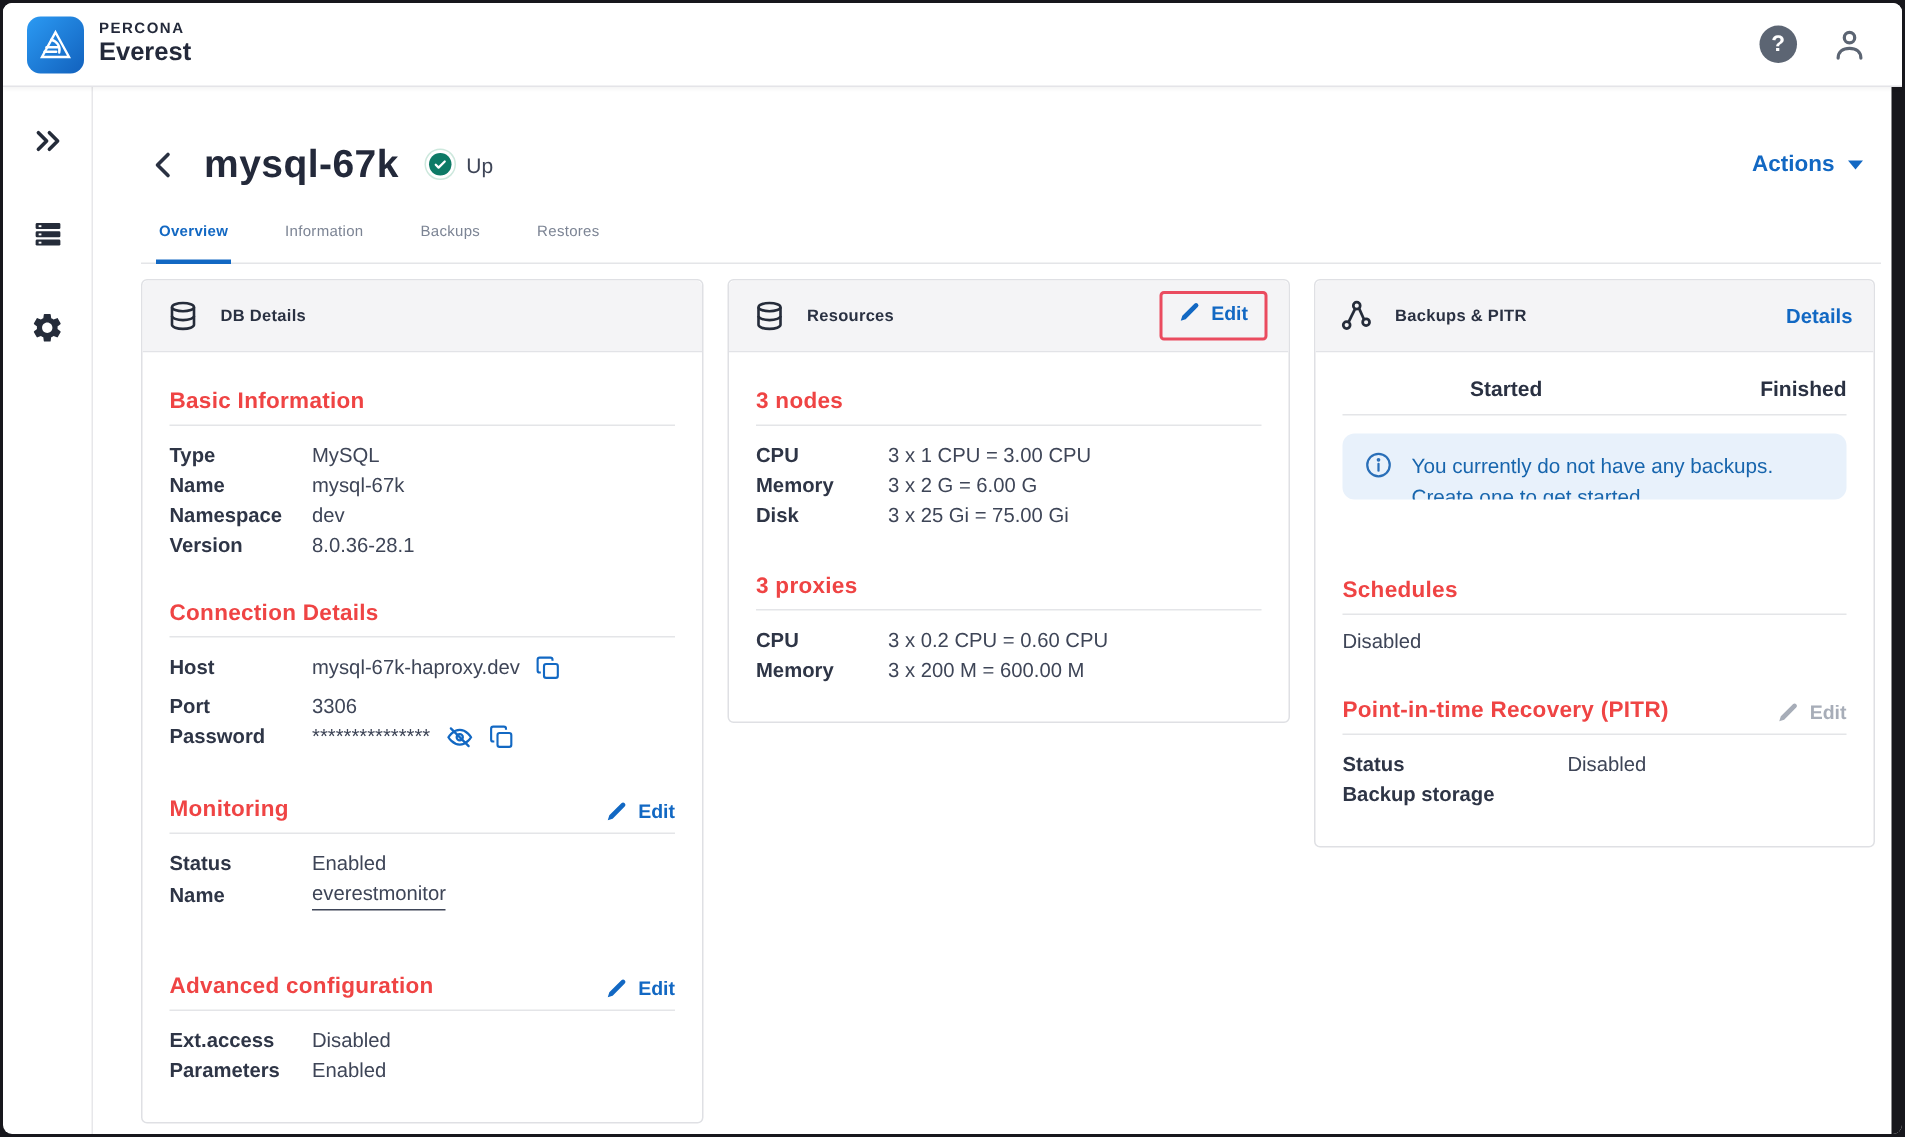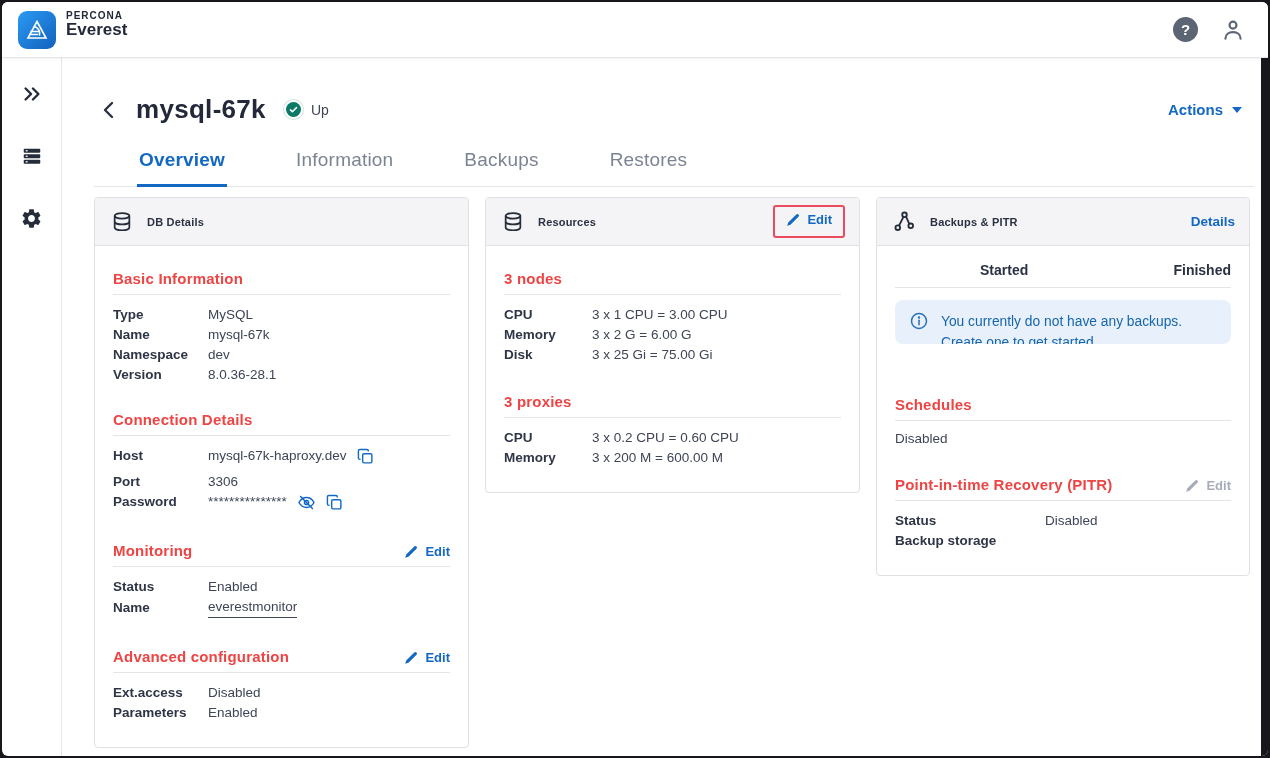--- a/index.html
+++ b/index.html
@@ -2,21 +2,21 @@
 <html><head>
 <meta charset="utf-8">
 <style>
   * { margin:0; padding:0; box-sizing:border-box; }
   html,body { width:1270px; height:758px; font-family:"Liberation Sans","DejaVu Sans",sans-serif; background:#17171c; }
   .window { position:absolute; inset:2px; background:#fff; border-radius:6px; overflow:hidden; }
 
   
   .topbar { height:56px; background:#fff; border-bottom:1px solid #e4e4e8; box-shadow:0 1px 3px rgba(0,0,0,.05);
             display:flex; align-items:center; justify-content:space-between; padding:0 22px 0 16px; position:relative; z-index:5; }
-  .brand { display:flex; gap:10px; }
+  .brand { display:flex; align-items:center; gap:10px; }
   .logo-box { width:38px; height:38px; border-radius:9px; background:linear-gradient(135deg,#2b9af3,#1261bd);
               display:flex; align-items:center; justify-content:center; }
   .brand-text { display:flex; flex-direction:column; line-height:1.05; }
   .brand-small { font-size:10px; font-weight:700; letter-spacing:1px; color:#23293a; }
   .brand-large { font-size:17px; font-weight:700; color:#23293a; }
   .topbar-right { display:flex; align-items:center; gap:22px; }
   .help-circle { width:25px; height:25px; border-radius:50%; background:#5c6573; color:#fff; font-weight:700;
                  font-size:15px; display:flex; align-items:center; justify-content:center; cursor:pointer; }
 
   
@@ -33,21 +33,21 @@
   .page-title { font-size:26px; font-weight:700; color:#23293a; letter-spacing:.3px; margin-right:16px; }
   .status-wrap { display:flex; align-items:center; gap:10px; }
   .status-badge { width:15px; height:15px; border-radius:50%; background:#0d7a66; display:flex; align-items:center;
                   justify-content:center; box-shadow:0 0 0 2px #fff, 0 0 0 3px #cde8dd; margin-left:4px; }
   .status-label { font-size:14px; color:#3e4557; }
   .actions-btn { display:flex; align-items:center; gap:9px; color:#1268c3; font-size:15px; font-weight:700; cursor:pointer; }
   .caret-down { width:0; height:0; border-left:5px solid transparent; border-right:5px solid transparent; border-top:6px solid #1268c3; }
 
   
   .tabs { display:flex; gap:34px; margin-top:24px; border-bottom:1px solid #e4e5e8; padding-left:10px; }
-  .tab { font-size:19px; color:#7c8494; padding:0 2px 13px; cursor:pointer; letter-spacing:.2px;margin-left:33px; }
+  .tab { font-size:10px; color:#7c8494; padding:0 2px 13px; cursor:pointer; letter-spacing:.2px; }
   .tab.active { color:#1268c3; font-weight:700; border-bottom:3px solid #1268c3; margin-bottom:-1px; }
 
   
   .cards { display:flex; gap:16px; align-items:flex-start; margin-top:10px; }
   .card { width:375px; background:#fff; border:1px solid #dfe0e4; border-radius:4px; }
   .card-header { display:flex; align-items:center; gap:14px; height:48px; padding:0 14px 0 16px; background:#f4f4f6;
                  border-bottom:1px solid #e2e3e7; border-radius:4px 4px 0 0; }
   .card-title { font-size:11px; font-weight:700; color:#2a3142; flex:1; letter-spacing:.2px; }
   .card-body { padding:4px 18px 24px; }
 
@@ -256,21 +256,21 @@
                 <span class="kv-label">Status</span>
                 <span class="kv-value">Enabled</span>
               </div>
             <div class="kv-row">
                 <span class="kv-label">Name</span>
                 <span class="kv-value">
                   <span class="link-underline">everestmonitor</span>
                 </span>
               </div>
 
-            <div class="section-head" style="margin-top:30px;">
+            <div class="section-head" style="margin-top:42px;">
               <span class="section-title">Advanced configuration</span>
               <span class="edit-btn">
                 <svg width="14" height="14" viewBox="0 0 24 24" fill="#1268c3">
                     <path d="M17.6 2.6 a2.6 2.6 0 0 1 3.8 3.8 L7.6 20.2 L2 22 l1.8-5.6 Z"></path>
                   </svg>
                 <span>Edit</span>
               </span>
             </div>
             <hr class="sep">
             <div class="kv-row">

